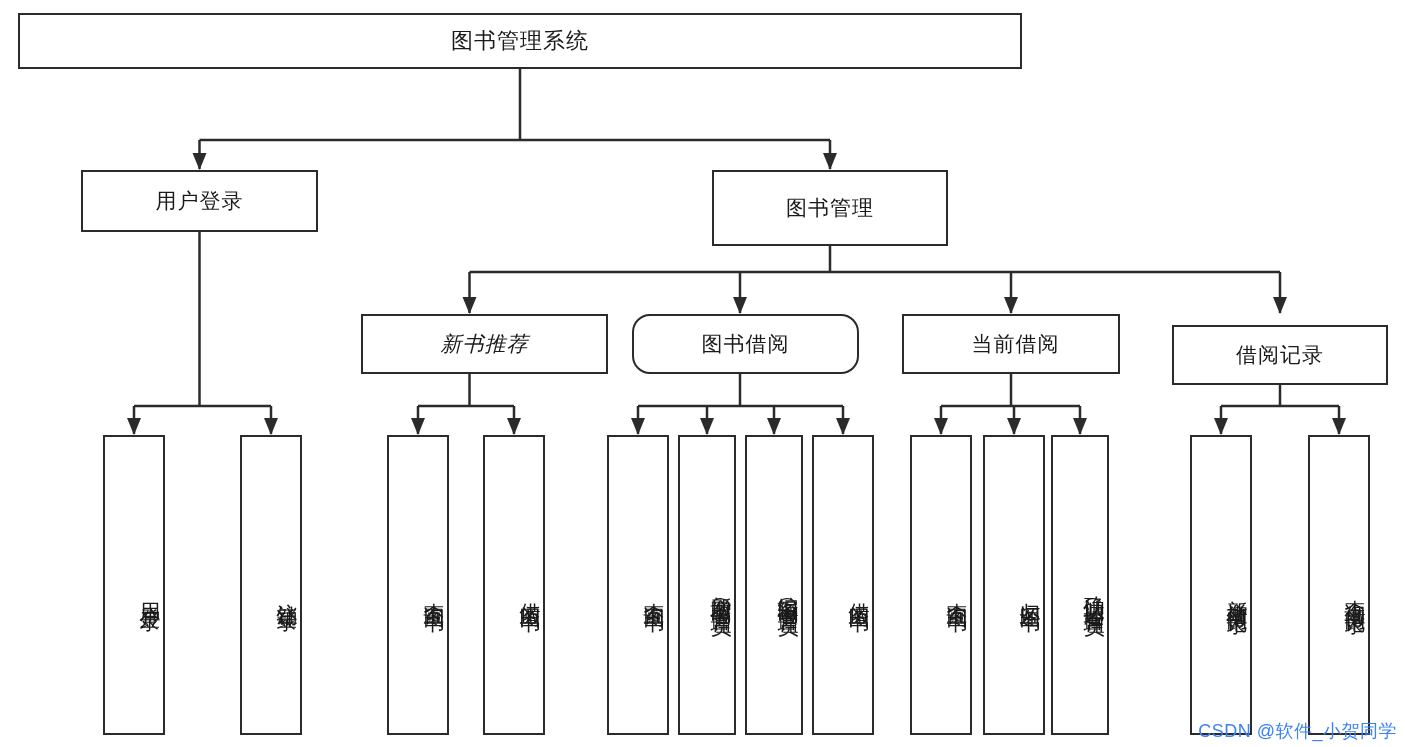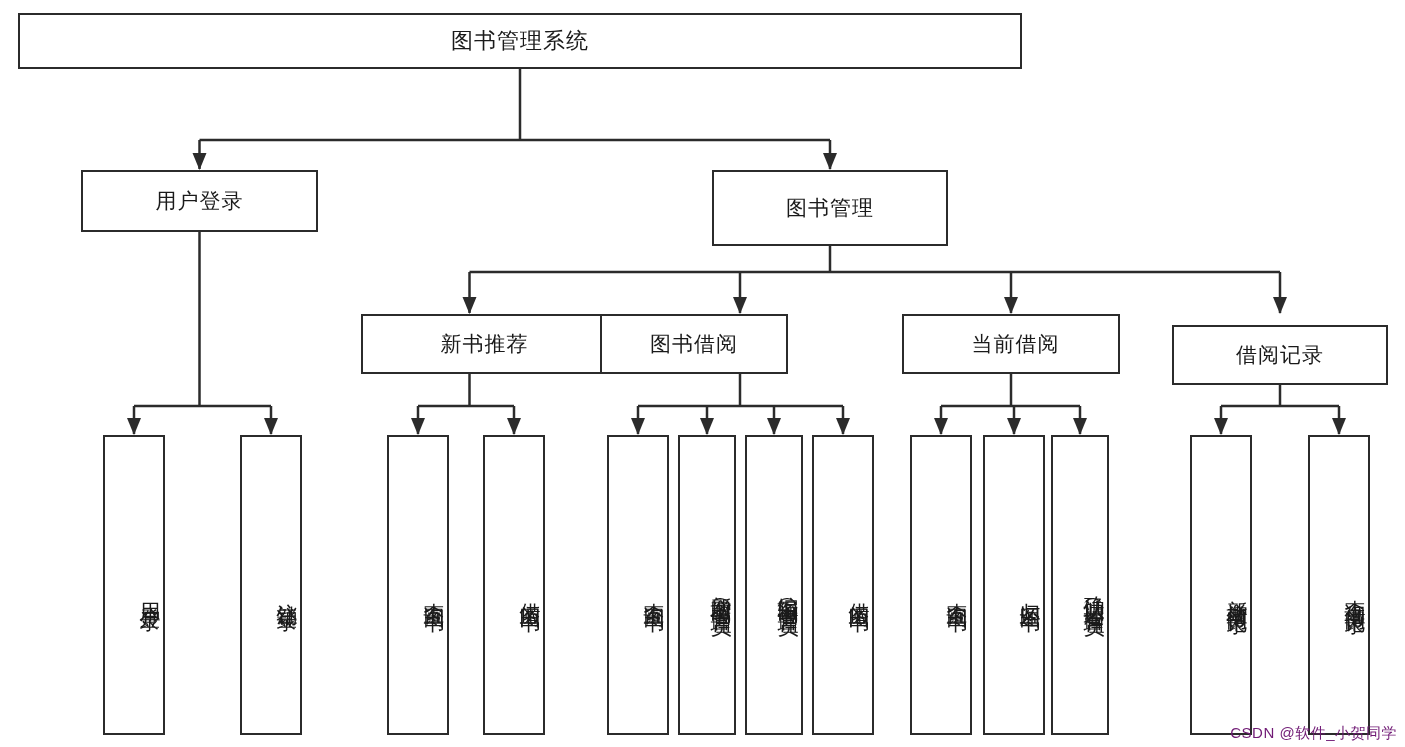--- a/index.html
+++ b/index.html
@@ -53,22 +53,22 @@
     padding-top: 14px;
     overflow: hidden;
   }
   .node.root {
     font-size: 22px;
   }
   #watermark {
     position: absolute;
     right: 8px;
     bottom: 4px;
-    font-size: 15px;
-    color: #701a75;
+    font-size: 18px;
+    color: #3b82f6;
     letter-spacing: 0.5px;
     white-space: nowrap;
     user-select: none;
   }
 </style>
 </head>
 <body>
 
 <div id="diagram-canvas">
 
@@ -125,22 +125,22 @@
       <path d="M 1214 418 L 1228 418 L 1221 435 Z" fill="#2b2b2b"></path>
       <line x1="1339" y1="406" x2="1339" y2="434" stroke="#2b2b2b" stroke-width="2.5"></line>
       <path d="M 1332 418 L 1346 418 L 1339 435 Z" fill="#2b2b2b"></path>
     </svg>
 
   <div class="node root horizontal" style="left: 18px; top: 13px; width: 1004px; height: 56px;">图书管理系统</div>
 
   <div class="node horizontal" style="left: 81px; top: 170px; width: 237px; height: 62px;">用户登录</div>
   <div class="node horizontal" style="left: 712px; top: 170px; width: 236px; height: 76px;">图书管理</div>
 
-  <div class="node horizontal" style="left: 361px; top: 314px; width: 247px; height: 60px;">新书推荐</div>
-  <div class="node horizontal" style="left: 600px; top: 314px; width: 188px; height: 60px;">图书借阅</div>
+  <div class="node horizontal" style="left: 361px; top: 314px; width: 247px; height: 60px; font-style: italic;">新书推荐</div>
+  <div class="node horizontal" style="left: 632px; top: 314px; width: 227px; height: 60px; border-radius: 18px;">图书借阅</div>
   <div class="node horizontal" style="left: 902px; top: 314px; width: 218px; height: 60px; padding-left: 9px;">当前借阅</div>
   <div class="node horizontal" style="left: 1172px; top: 314px; width: 216px; height: 60px; margin-top: 11px;">借阅记录</div>
 
   <div class="node vertical" style="left: 103px; top: 435px; width: 62px; height: 300px;">用户登录</div>
   <div class="node vertical" style="left: 240px; top: 435px; width: 62px; height: 300px;">注销登录</div>
 
   <div class="node vertical" style="left: 387px; top: 435px; width: 62px; height: 300px;">查询图书</div>
   <div class="node vertical" style="left: 483px; top: 435px; width: 62px; height: 300px;">借阅图书</div>
 
   <div class="node vertical" style="left: 607px; top: 435px; width: 62px; height: 300px;">查询图书</div>

